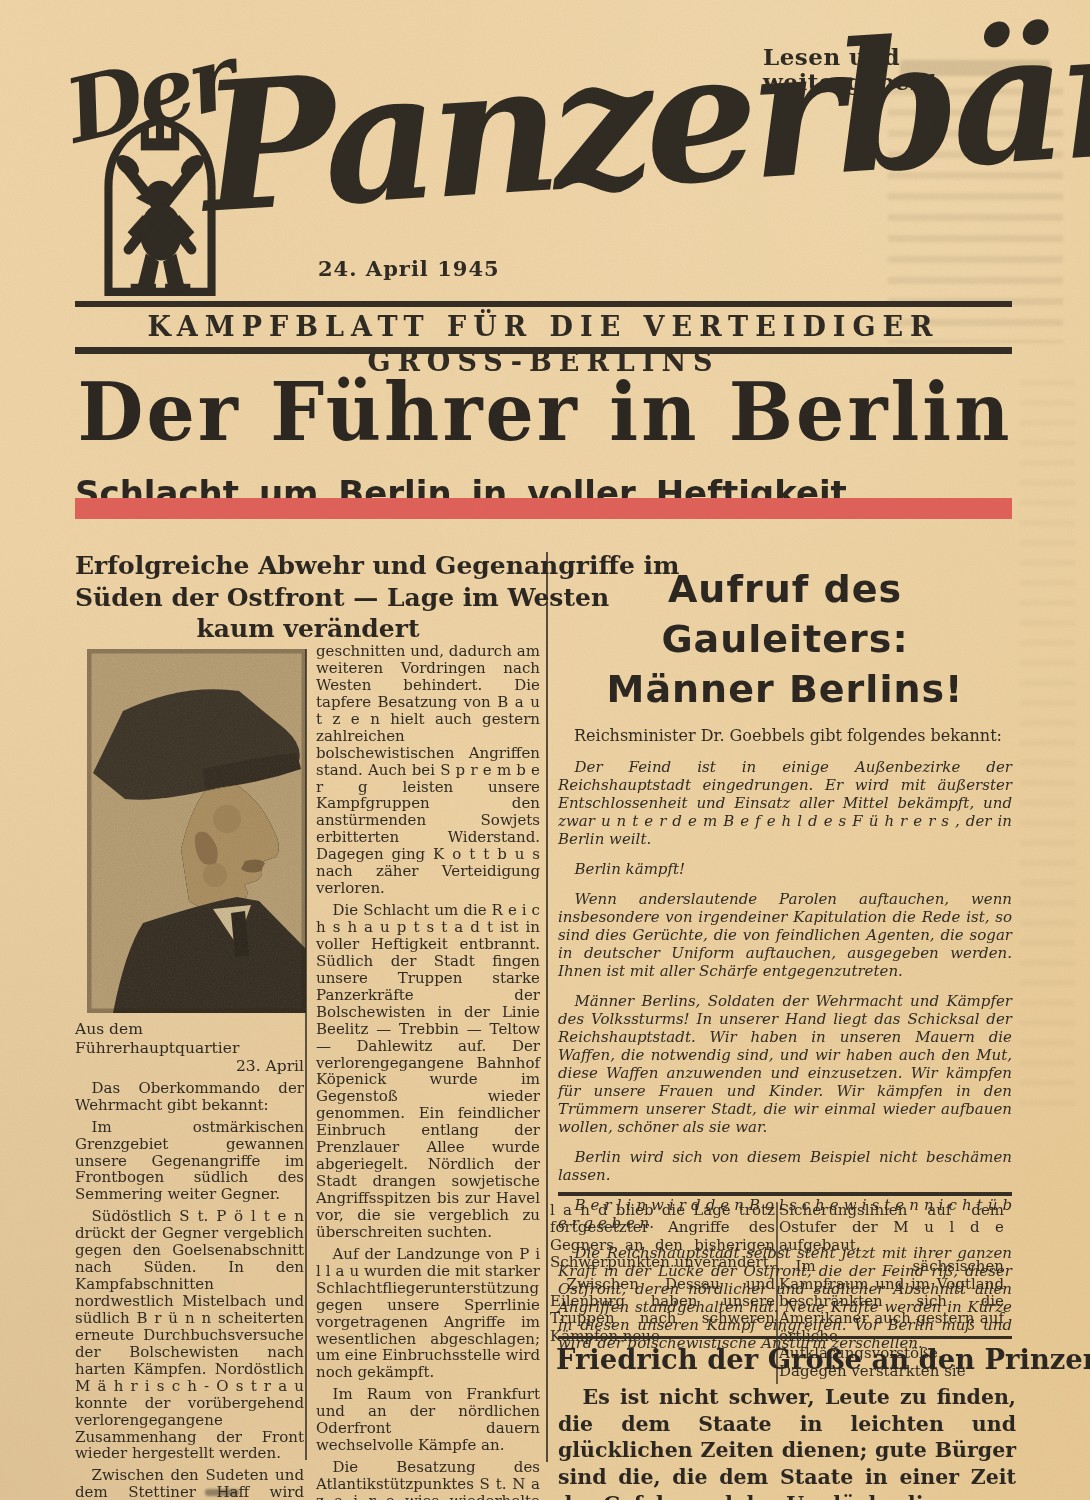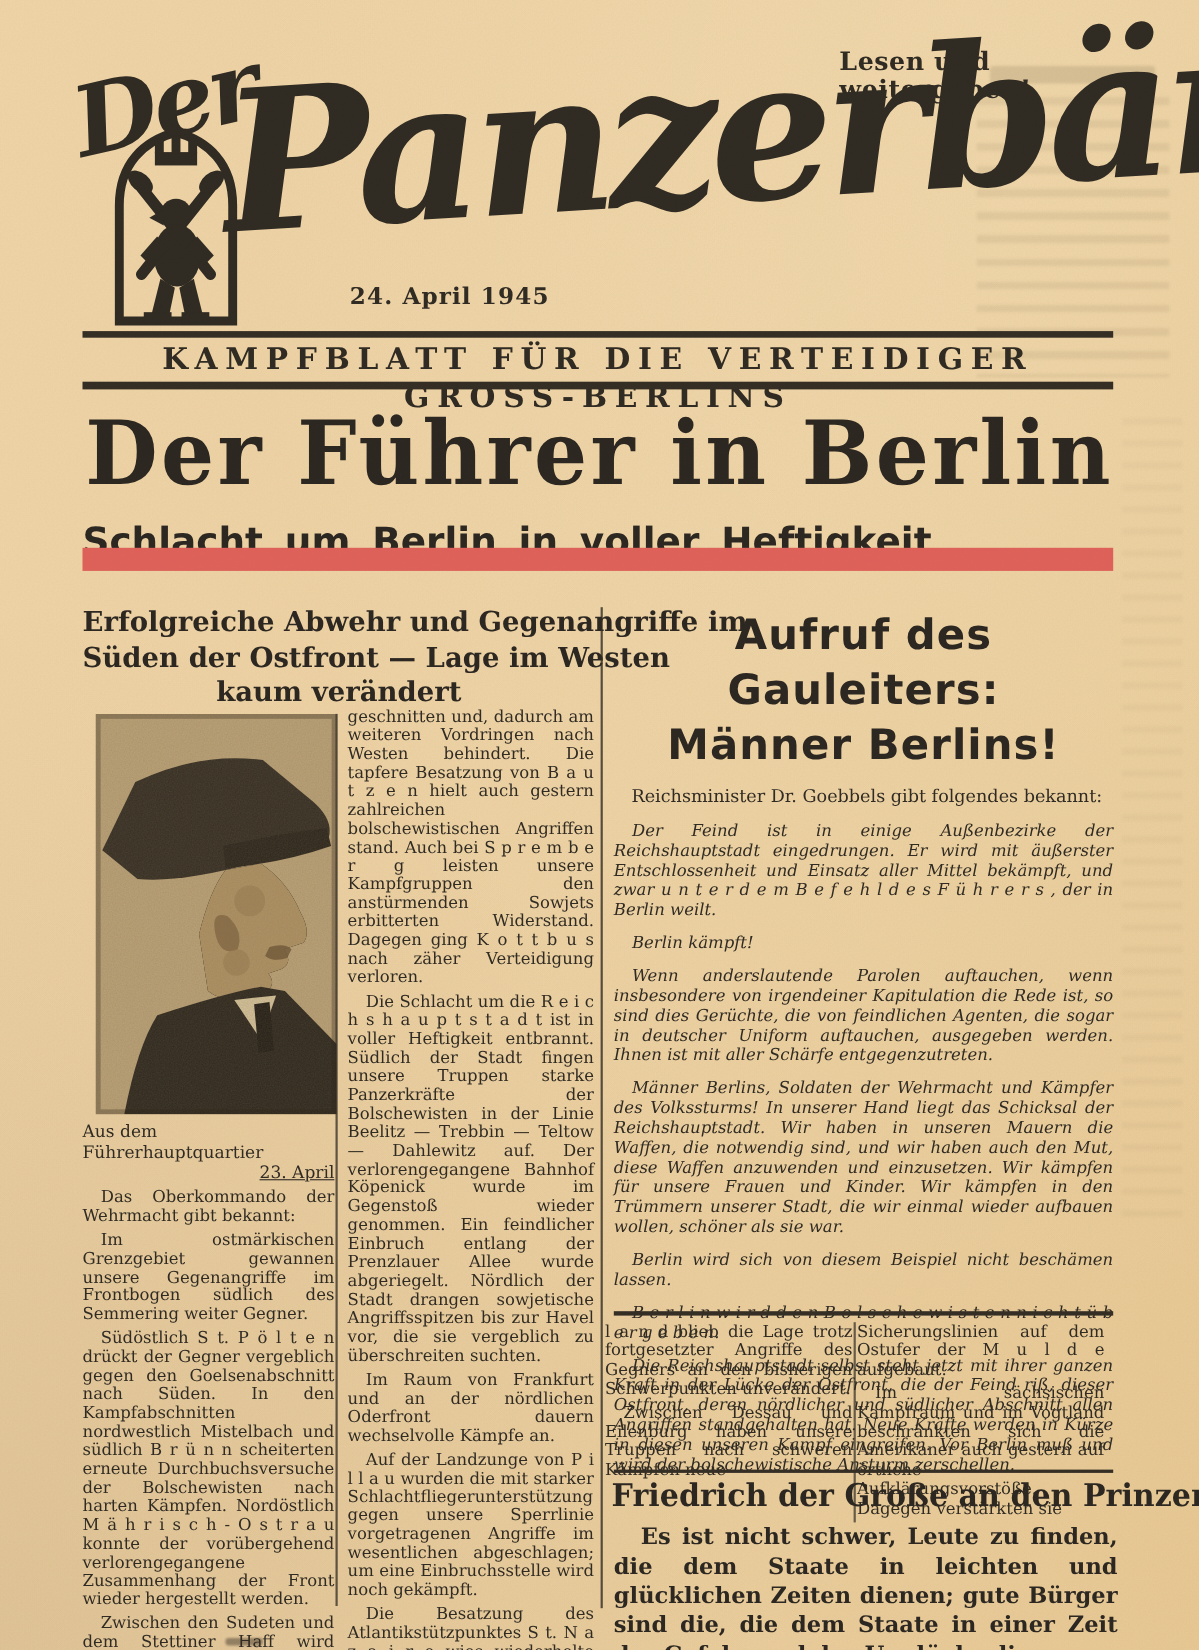--- a/index.html
+++ b/index.html
@@ -25,27 +25,27 @@
   .subhead{left:75px;top:476px;width:937px;font:bold 34px/1 "DejaVu Sans",sans-serif;word-spacing:8px;color:#2b2620;}
   .redbar{left:75px;top:498px;width:937px;height:21px;background:#e0615a;}
   
   .okw-head{left:75px;top:550px;width:466px;font:bold 25px/1.26 "DejaVu Serif",serif;color:#2b2620;}
   .okw-head div{text-align:center;white-space:nowrap;}
   .photo{left:87px;top:649px;width:219px;height:364px;}
   .news p{font:15px/1.13 "DejaVu Serif",serif;text-align:justify;text-indent:1.1em;margin:0 0 5px 0;}
   .col1{left:75px;top:1020px;width:229px;}
   .dateline{font:15.5px/1.2 "DejaVu Serif",serif;}
   .dateline .place{display:block;}
-  .dateline .date{display:block;text-align:right;margin-bottom:4px;text-decoration:underline;}
+  .dateline .date{display:block;text-align:right;margin-bottom:4px;}
   .colrule{left:305px;top:649px;width:2px;height:811px;background:rgba(47,42,34,.75);}
   .col2{left:316px;top:643px;width:224px;}
   .col2 p:first-child{text-indent:0;}
   .mainrule{left:546px;top:552px;width:2px;height:910px;background:rgba(47,42,34,.8);}
   
-  .right-art{left:558px;top:552px;width:454px;}
+  .right-art{left:558px;top:564px;width:454px;}
   .aufruf-h div{text-align:center;font:bold 38px/1.32 "DejaVu Sans",sans-serif;letter-spacing:1px;color:#2b2620;}
   .leadin{margin:12px 0 6px 0;font:16px/1.2 "DejaVu Serif",serif;text-indent:1em;}
   .it-paras p{font:italic 15px/1.2 "DejaVu Serif",serif;text-align:justify;text-indent:1.1em;margin:12px 0 7px 0;}
   .westrule1{left:558px;top:1192px;width:454px;height:4px;}
   .west{left:550px;top:1202px;width:454px;display:flex;}
   .west .wcol{width:225px;}
   .west .wcol p{font:15px/1.16 "DejaVu Serif",serif;text-align:justify;text-indent:1.1em;margin:0 0 4px 0;}
   .west .wcol p:first-child{text-indent:0;}
   .wdiv{width:2px;background:rgba(47,42,34,.7);margin:0 1px;}
   .westrule2{left:558px;top:1336px;width:454px;height:3px;}
@@ -156,22 +156,22 @@
         <p>Südöstlich S t.  P ö l t e n drückt der Gegner vergeblich gegen den Goelsenabschnitt nach Süden. In den Kampfabschnitten nordwestlich Mistelbach und südlich B r ü n n scheiterten erneute Durchbuchsversuche der Bolschewisten nach harten Kämpfen. Nordöstlich M ä h r i s c h - O s t r a u konnte der vorübergehend verlorengegangene Zusammenhang der Front wieder hergestellt werden.</p>
         <p>Zwischen den Sudeten und dem Stettiner Haff wird schwer gekämpft. Starke feindliche Kräfte sind durch schwungvoll geführte Gegenangriffe nordwestlich G ö r l i t z von ihren rückwärtigen Verbindungen ab-</p>
       </div>
   </div>
 
   <div class="abs colrule"></div>
 
   <div class="abs col2 news">
       <p>geschnitten und, dadurch am weiteren Vordringen nach Westen behindert. Die tapfere Besatzung von B a u t z e n hielt auch gestern zahlreichen bolschewistischen Angriffen stand. Auch bei S p r e m b e r g leisten unsere Kampfgruppen den anstürmenden Sowjets erbitterten Widerstand. Dagegen ging K o t t b u s nach zäher Verteidigung verloren.</p>
       <p>Die Schlacht um die R e i c h s h a u p t s t a d t ist in voller Heftigkeit entbrannt. Südlich der Stadt fingen unsere Truppen starke Panzerkräfte der Bolschewisten in der Linie Beelitz — Trebbin — Teltow — Dahlewitz auf. Der verlorengegangene Bahnhof Köpenick wurde im Gegenstoß wieder genommen. Ein feindlicher Einbruch entlang der Prenzlauer Allee wurde abgeriegelt. Nördlich der Stadt drangen sowjetische Angriffsspitzen bis zur Havel vor, die sie vergeblich zu überschreiten suchten.</p>
+      <p>Auf der Landzunge von P i l l a u wurden die mit starker Schlachtfliegerunterstützung gegen unsere Sperrlinie vorgetragenen Angriffe im wesentlichen abgeschlagen; um eine Einbruchsstelle wird noch gekämpft.</p>
       <p>Im Raum von Frankfurt und an der nördlichen Oderfront dauern wechselvolle Kämpfe an.</p>
-      <p>Auf der Landzunge von P i l l a u wurden die mit starker Schlachtfliegerunterstützung gegen unsere Sperrlinie vorgetragenen Angriffe im wesentlichen abgeschlagen; um eine Einbruchsstelle wird noch gekämpft.</p>
       <p>Die Besatzung des Atlantikstützpunktes S t.  N a z a i r e wies wiederholte Angriffe der Amerikaner zum Teil im Nahkampf ab. Durch unser zusammengefaßtes Abwehrfeuer hatte der Feind hohe blutige Verluste. Mehrere Panzer, Maschinengewehre und Gefangene wurden eingebracht.</p>
     </div>
 
   <div class="abs mainrule"></div>
 
   <div class="abs right-art">
     <div class="aufruf-h">
         <div>Aufruf des Gauleiters:</div>
         <div>Männer Berlins!</div>
       </div>

